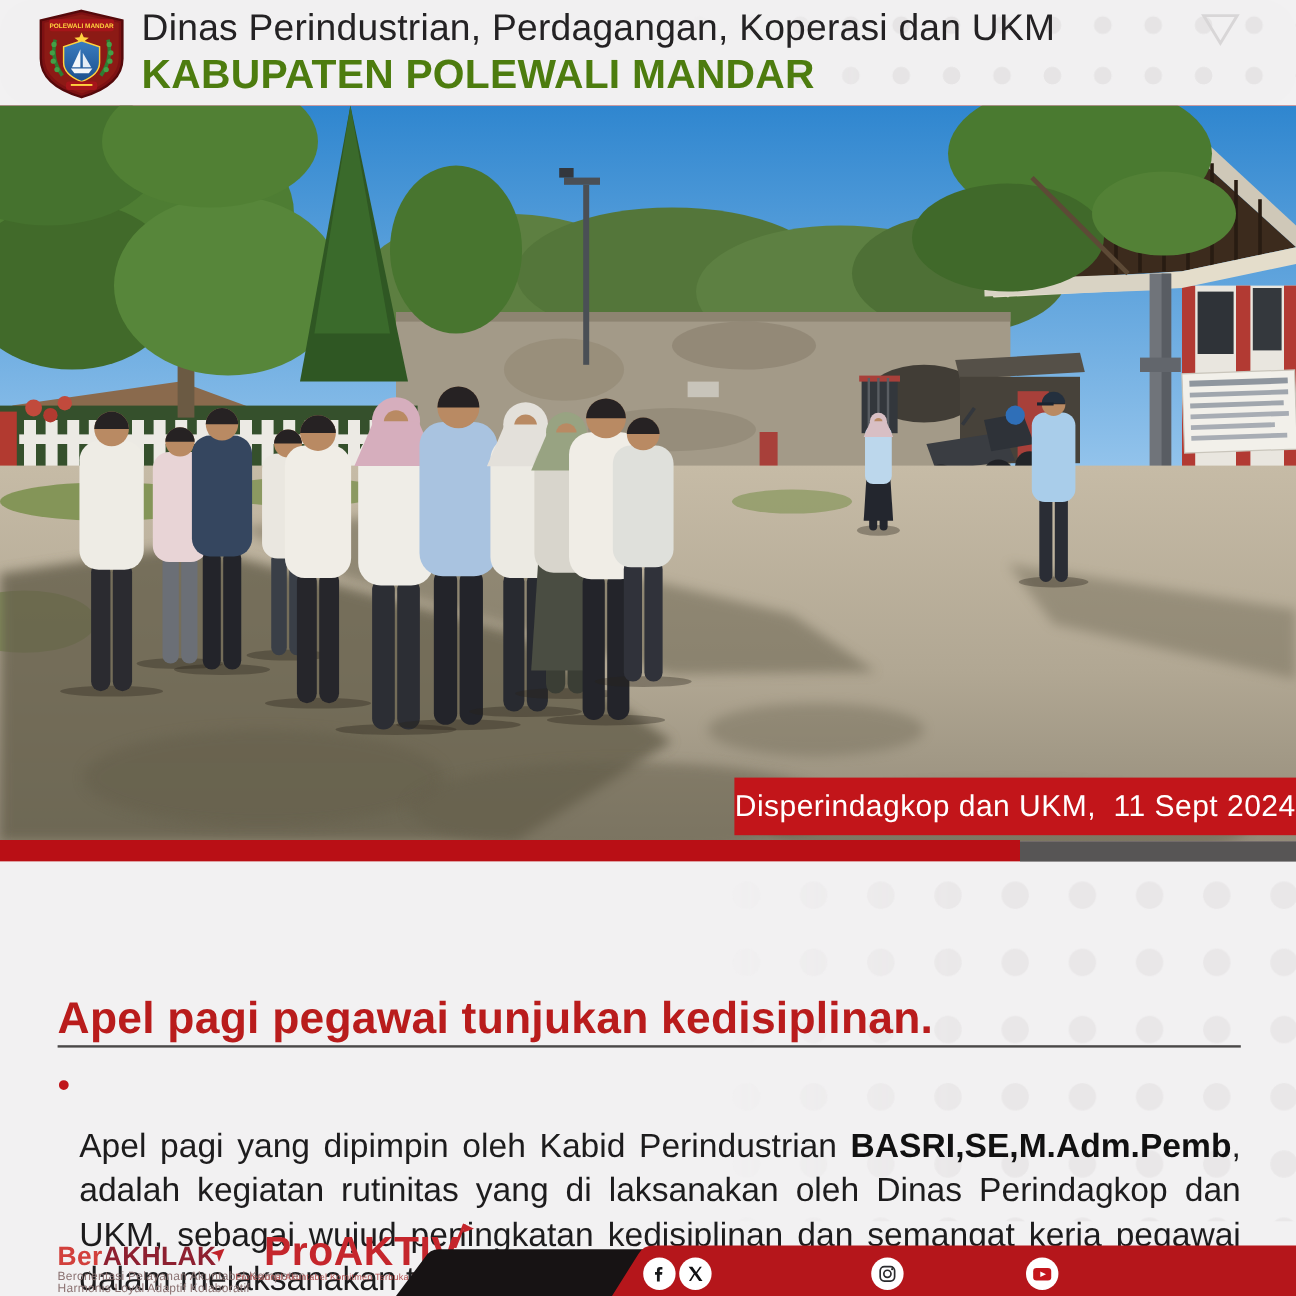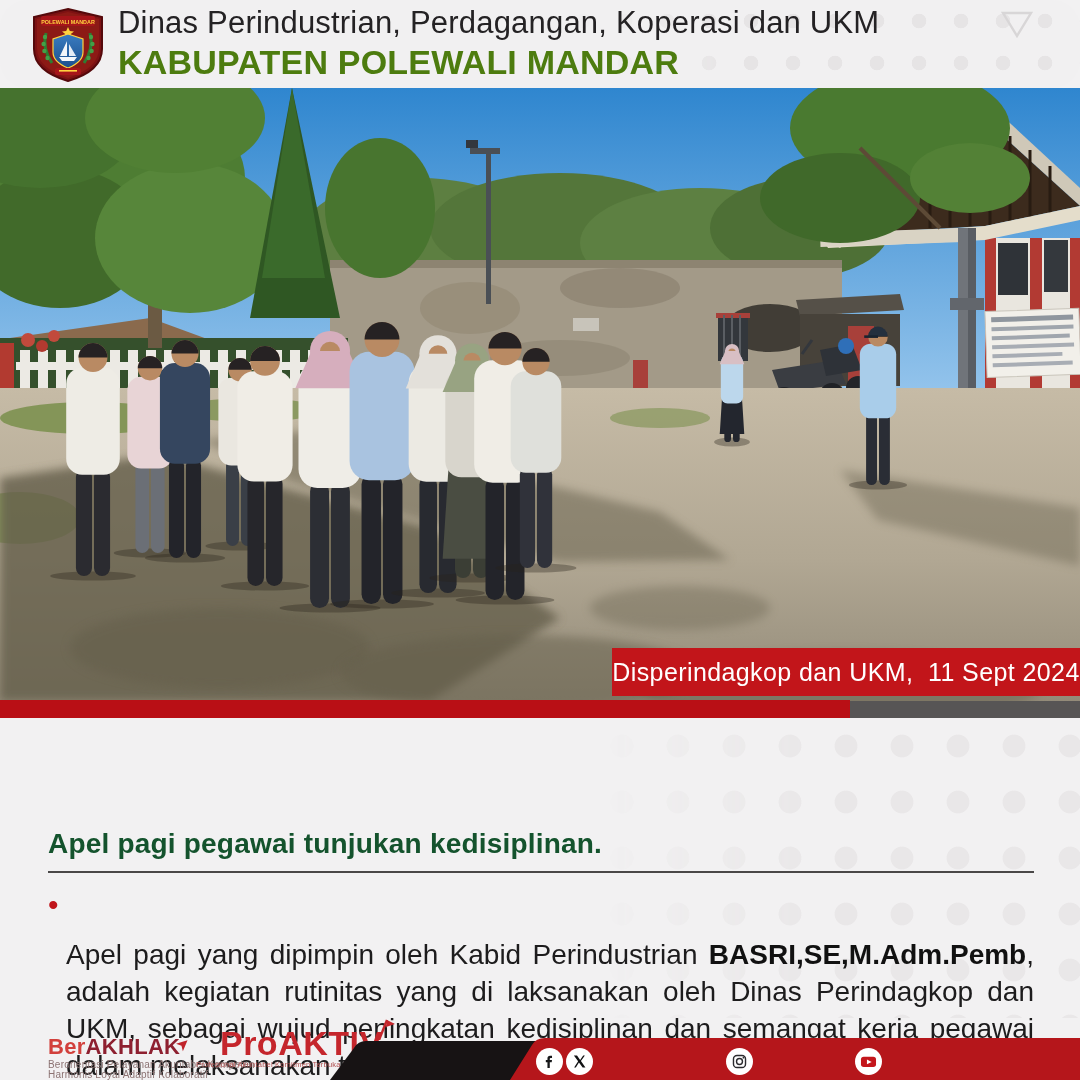--- a/index.html
+++ b/index.html
@@ -29,22 +29,22 @@
   .bar-red{position:absolute;left:0;top:700px;width:850px;height:18px;background:#b90f15;}
   .bar-gray{position:absolute;left:850px;top:701px;width:230px;height:18px;background:#575555;}
 
   
   .article-bg{position:absolute;left:0;top:718px;width:1080px;height:362px;background:#f2f1f2;}
   .article-dots{position:absolute;right:0;top:718px;width:45%;height:300px;
     background-image:radial-gradient(circle,#e9e7e8 11px,transparent 11.8px);
     background-size:56px 56px;
     -webkit-mask-image:linear-gradient(to right,transparent,#000 45%);
     mask-image:linear-gradient(to right,transparent,#000 45%);}
-  .headline{position:absolute;left:48px;top:828px;width:990px;font-size:28px;font-weight:700;
-    color:#14532d;letter-spacing:.2px;}
+  .headline{position:absolute;left:48px;top:828px;width:990px;font-size:37px;font-weight:700;
+    color:#b91c1c;letter-spacing:.2px;}
   .headline-rule{position:absolute;left:48px;top:871px;width:986px;height:0;border-top:2.5px solid #4a4848;}
   .bullet{position:absolute;left:48px;top:890px;color:#c0151b;font-size:30px;line-height:30px;}
   .para{position:absolute;left:66px;top:936px;width:968px;font-size:28px;line-height:37px;
     color:#1d1c1d;text-align:justify;}
   .para b{font-weight:700;color:#111;}
 
   
   .berakhlak{position:absolute;left:48px;top:1034px;}
   .berakhlak .word{font-size:22px;font-weight:800;letter-spacing:.3px;}
   .berakhlak .ber{color:#d2403c;}

